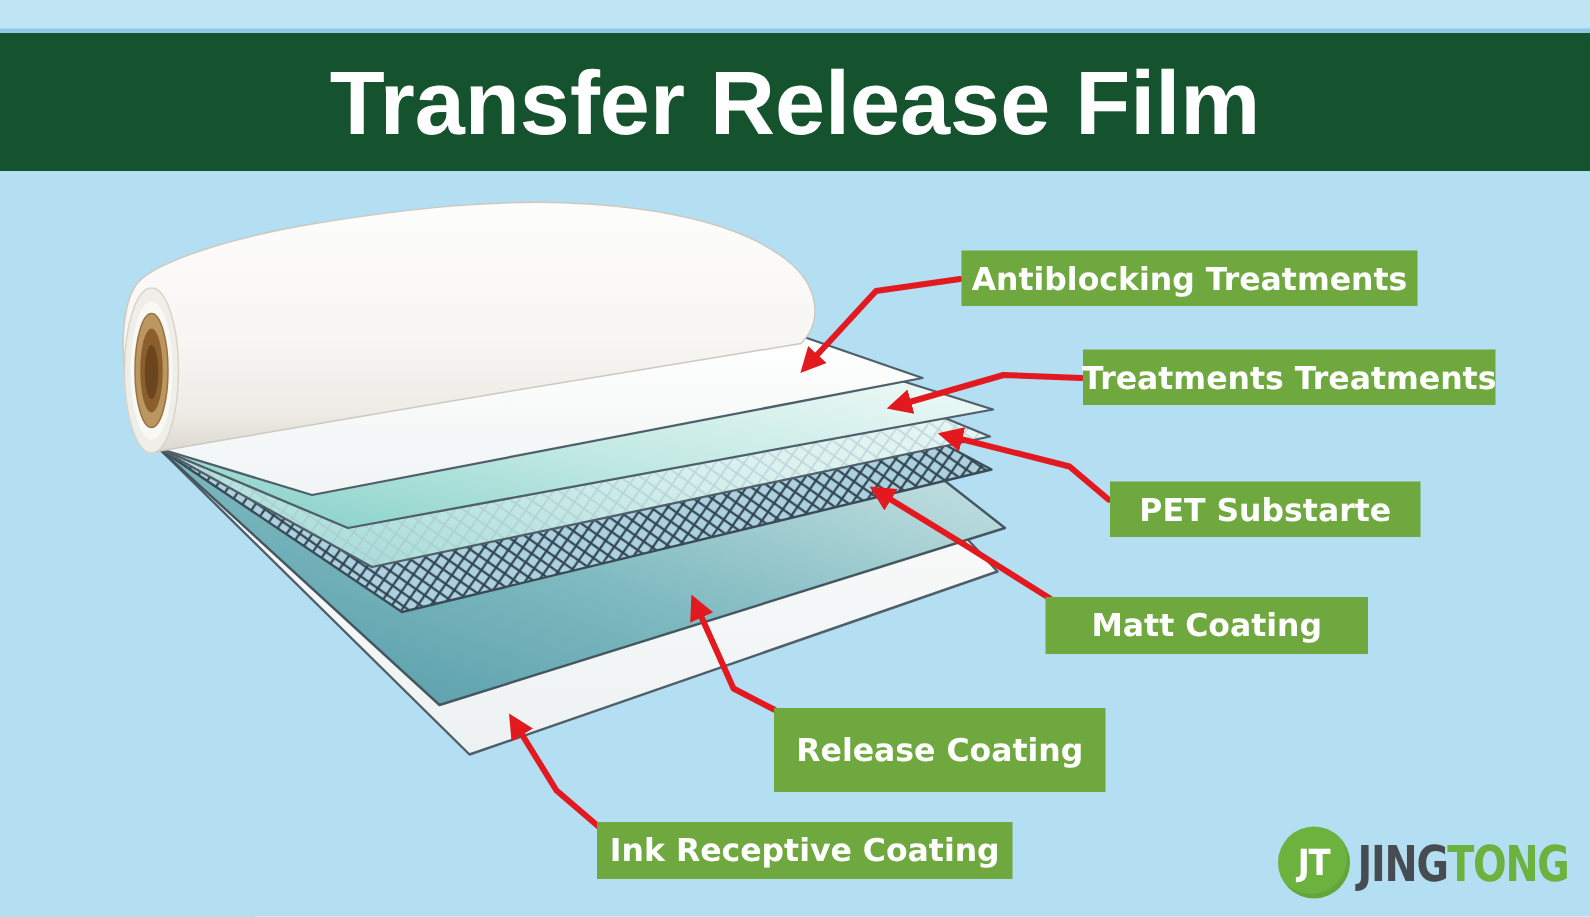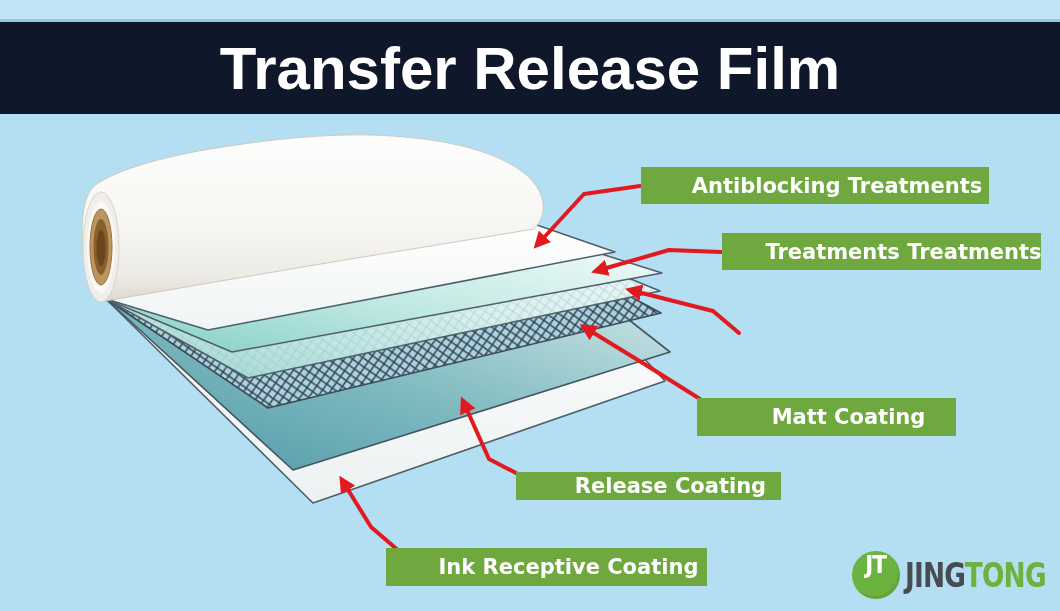--- a/index.html
+++ b/index.html
@@ -7,44 +7,43 @@
     position:relative;width:1060px;height:611px;overflow:hidden;
     background:#b4def1;
     font-family:"DejaVu Sans",sans-serif;
   }
   .top-strip{
     position:absolute;left:0;top:0;width:1060px;height:19px;
     background:#bfe4f4;border-bottom:3px solid #8ec9e6;
   }
   .banner{
     position:absolute;left:0;top:22px;width:1060px;height:92px;
-    background:#0f172a;display:flex;align-items:center;justify-content:center;
+    background:#14532d;display:flex;align-items:center;justify-content:center;
   }
   .banner h1{
     margin:0;color:#ffffff;font-family:"Liberation Sans",sans-serif;
     font-size:60px;font-weight:700;letter-spacing:0px;white-space:nowrap;
   }
   svg.diagram{position:absolute;left:0;top:0;}
   .layer-label{
     position:absolute;background:#6fa83e;color:#ffffff;
     display:flex;align-items:center;justify-content:center;
     font-family:"DejaVu Sans",sans-serif;font-size:21px;font-weight:700;
     white-space:nowrap;
-    padding-left:44px;
   }
   .lbl-antiblocking{left:641px;top:167px;width:304px;height:37px;}
   .lbl-antistatic {left:722px;top:233px;width:275px;height:37px;}
   .lbl-pet        {left:740px;top:321px;width:207px;height:37px;}
   .lbl-matt       {left:697px;top:398px;width:215px;height:38px;}
-  .lbl-release    {left:516px;top:472px;width:221px;height:28px;}
-  .lbl-ink        {left:386px;top:548px;width:277px;height:38px;}
+  .lbl-release    {left:516px;top:472px;width:221px;height:56px;}
+  .lbl-ink        {left:398px;top:548px;width:277px;height:38px;}
   .logo{position:absolute;left:852px;top:551px;height:48px;display:flex;align-items:center;}
   .logo-circle{
     width:48px;height:48px;border-radius:50%;background:#6cb23f;
-    display:flex;justify-content:center;flex:0 0 auto;
+    display:flex;align-items:center;justify-content:center;flex:0 0 auto;
     box-shadow:inset -2px -3px 0 rgba(0,0,0,0.07);
   }
   .logo-monogram{
     color:#ffffff;font-weight:700;font-size:24px;
     transform:scaleX(0.9);letter-spacing:-1px;
   }
   .logo-word{
     margin-left:5px;font-size:33px;font-weight:700;letter-spacing:-1px;
     transform:scaleX(0.8);transform-origin:left center;white-space:nowrap;
   }
@@ -141,20 +140,21 @@
       <path d="M721,252 L669,250 L596,271" marker-end="url(#ah)"></path>
       <path d="M739,333 L713,311 L630,290" marker-end="url(#ah)"></path>
       <path d="M700,399 L646,365 L584,327" marker-end="url(#ah)"></path>
       <path d="M516,473 L489,459 L463,401" marker-end="url(#ah)"></path>
       <path d="M399,551 L371,527 L342,480" marker-end="url(#ah)"></path>
     </g>
   </svg>
 
   <div class="layer-label lbl-antiblocking">Antiblocking Treatments</div>
   <div class="layer-label lbl-antistatic">Treatments Treatments</div>
+  <div class="layer-label lbl-pet">PET Substarte</div>
   <div class="layer-label lbl-matt">Matt Coating</div>
   <div class="layer-label lbl-release">Release Coating</div>
   <div class="layer-label lbl-ink">Ink Receptive Coating</div>
 
   <div class="logo">
     <div class="logo-circle">
       <span class="logo-monogram">JT</span>
     </div>
     <div class="logo-word">
       <span class="dark">JING</span><span class="green">TONG</span>

